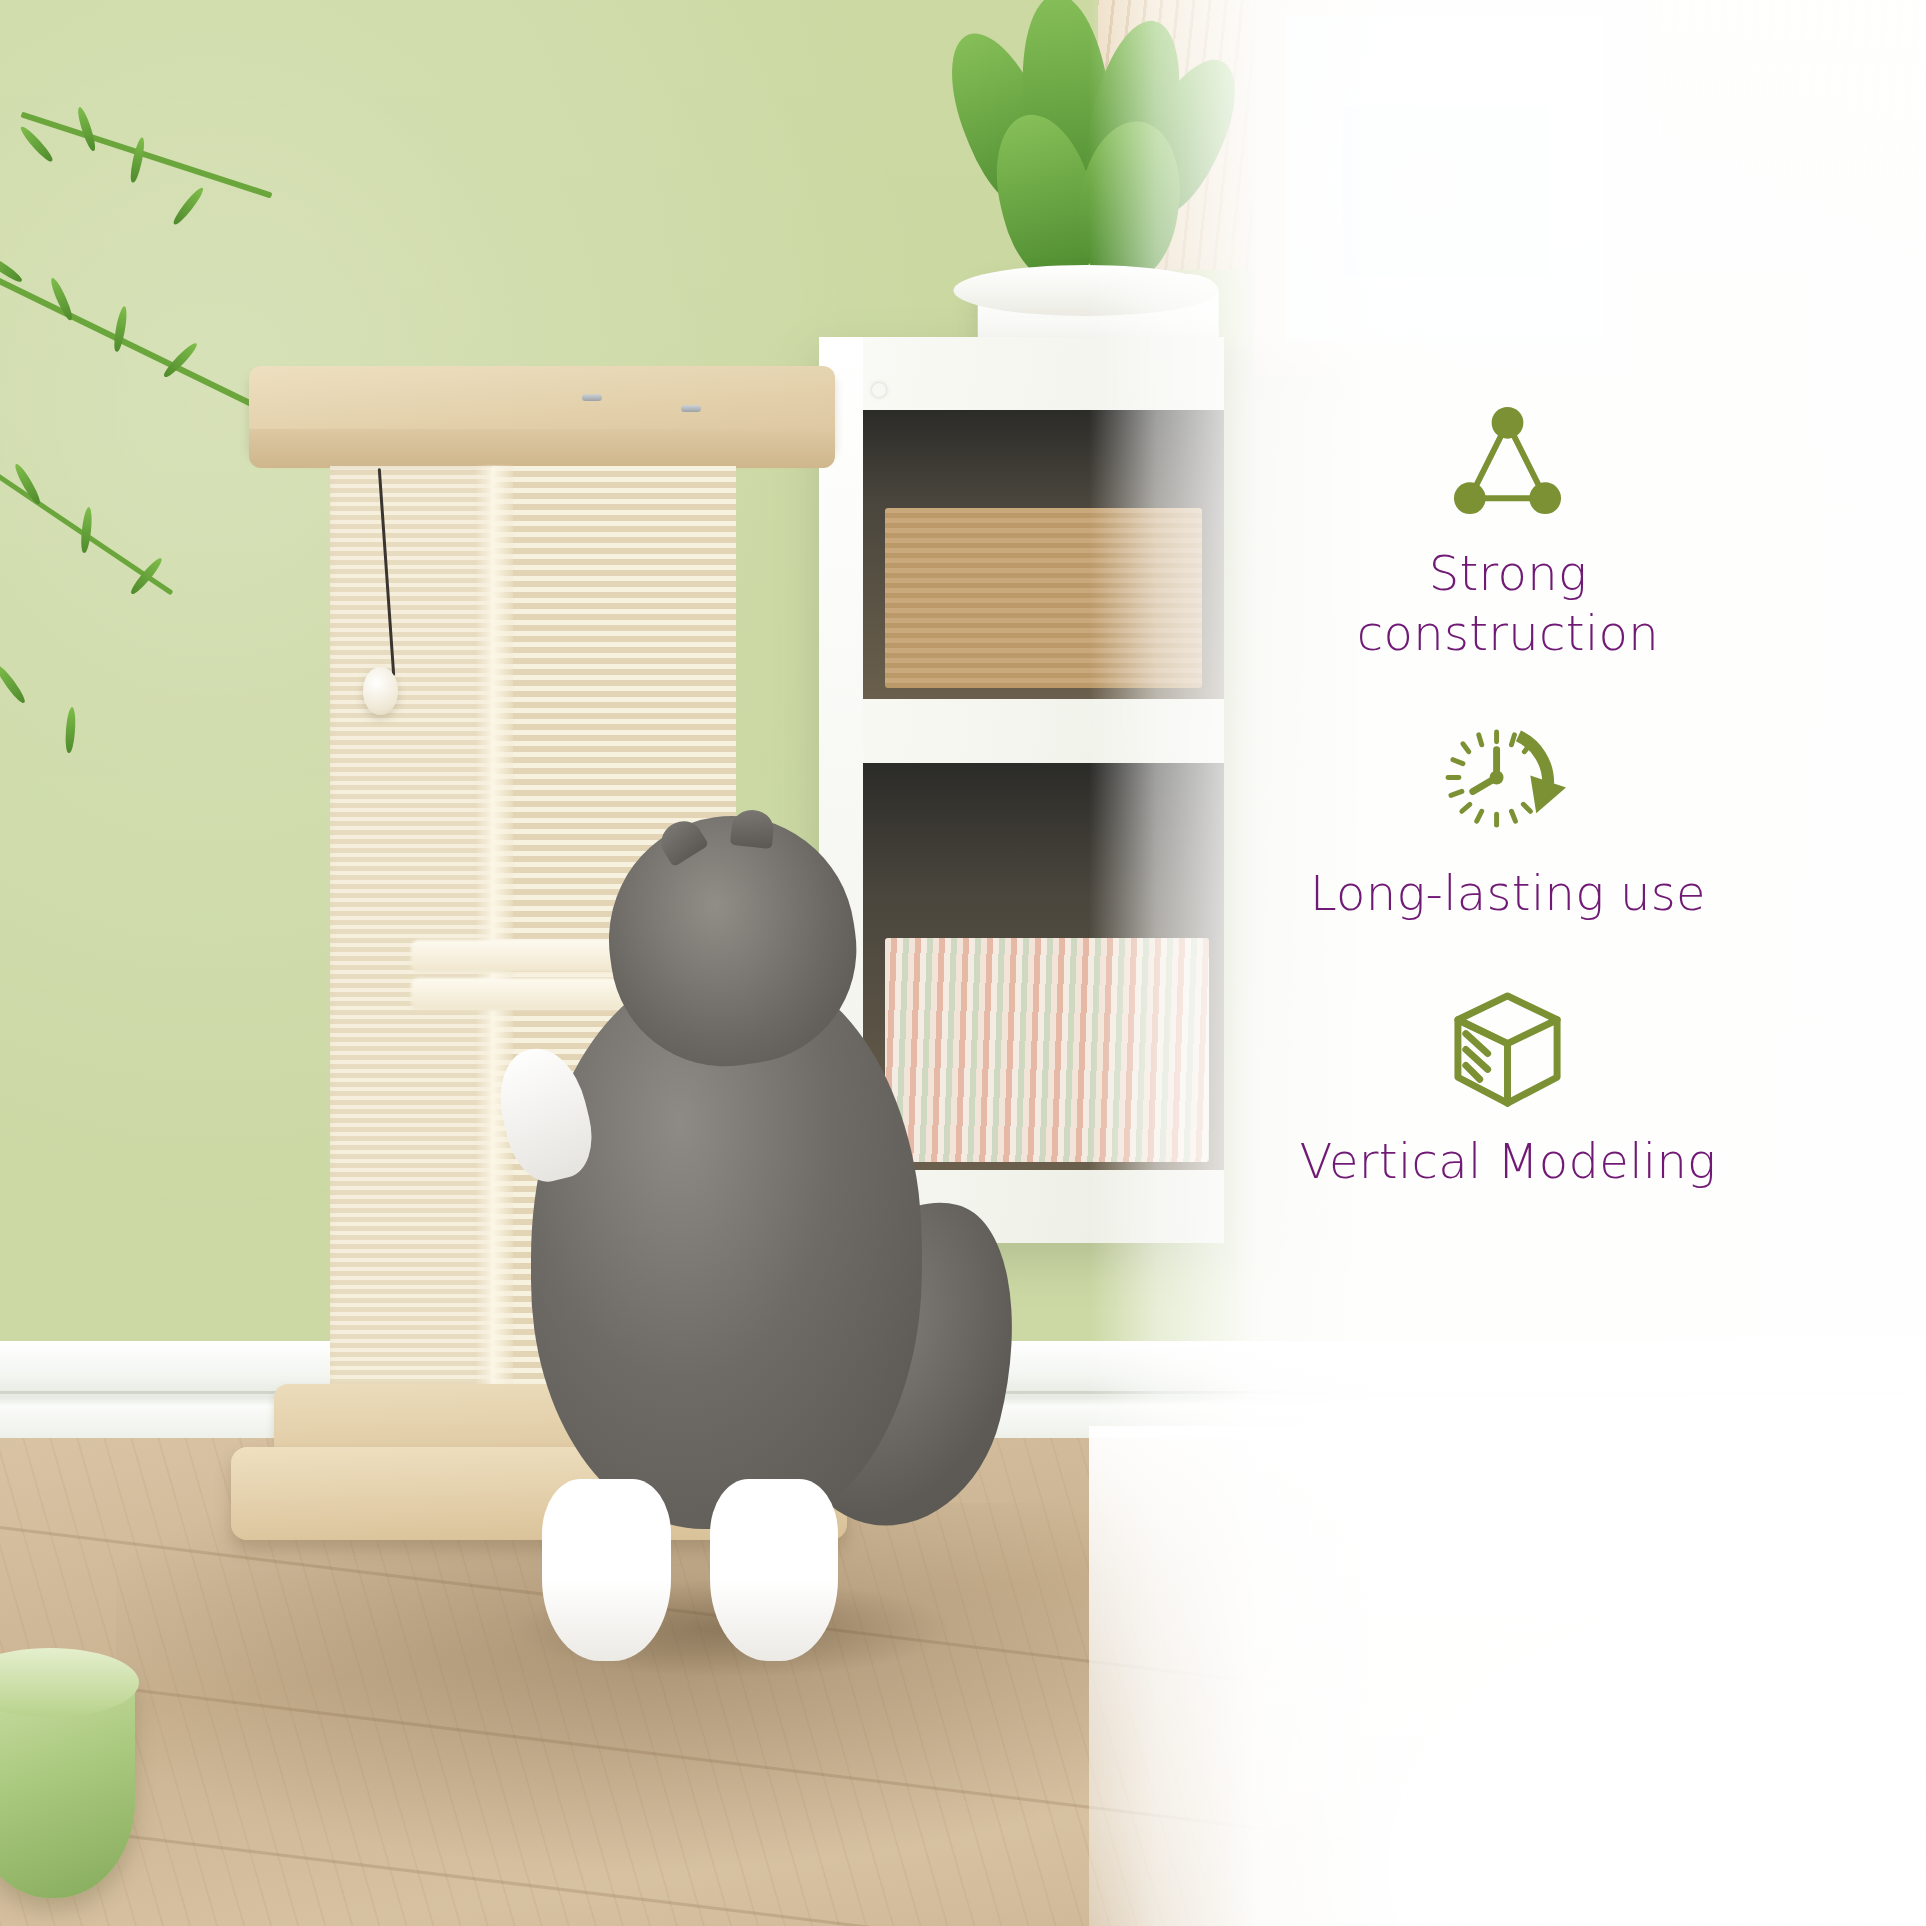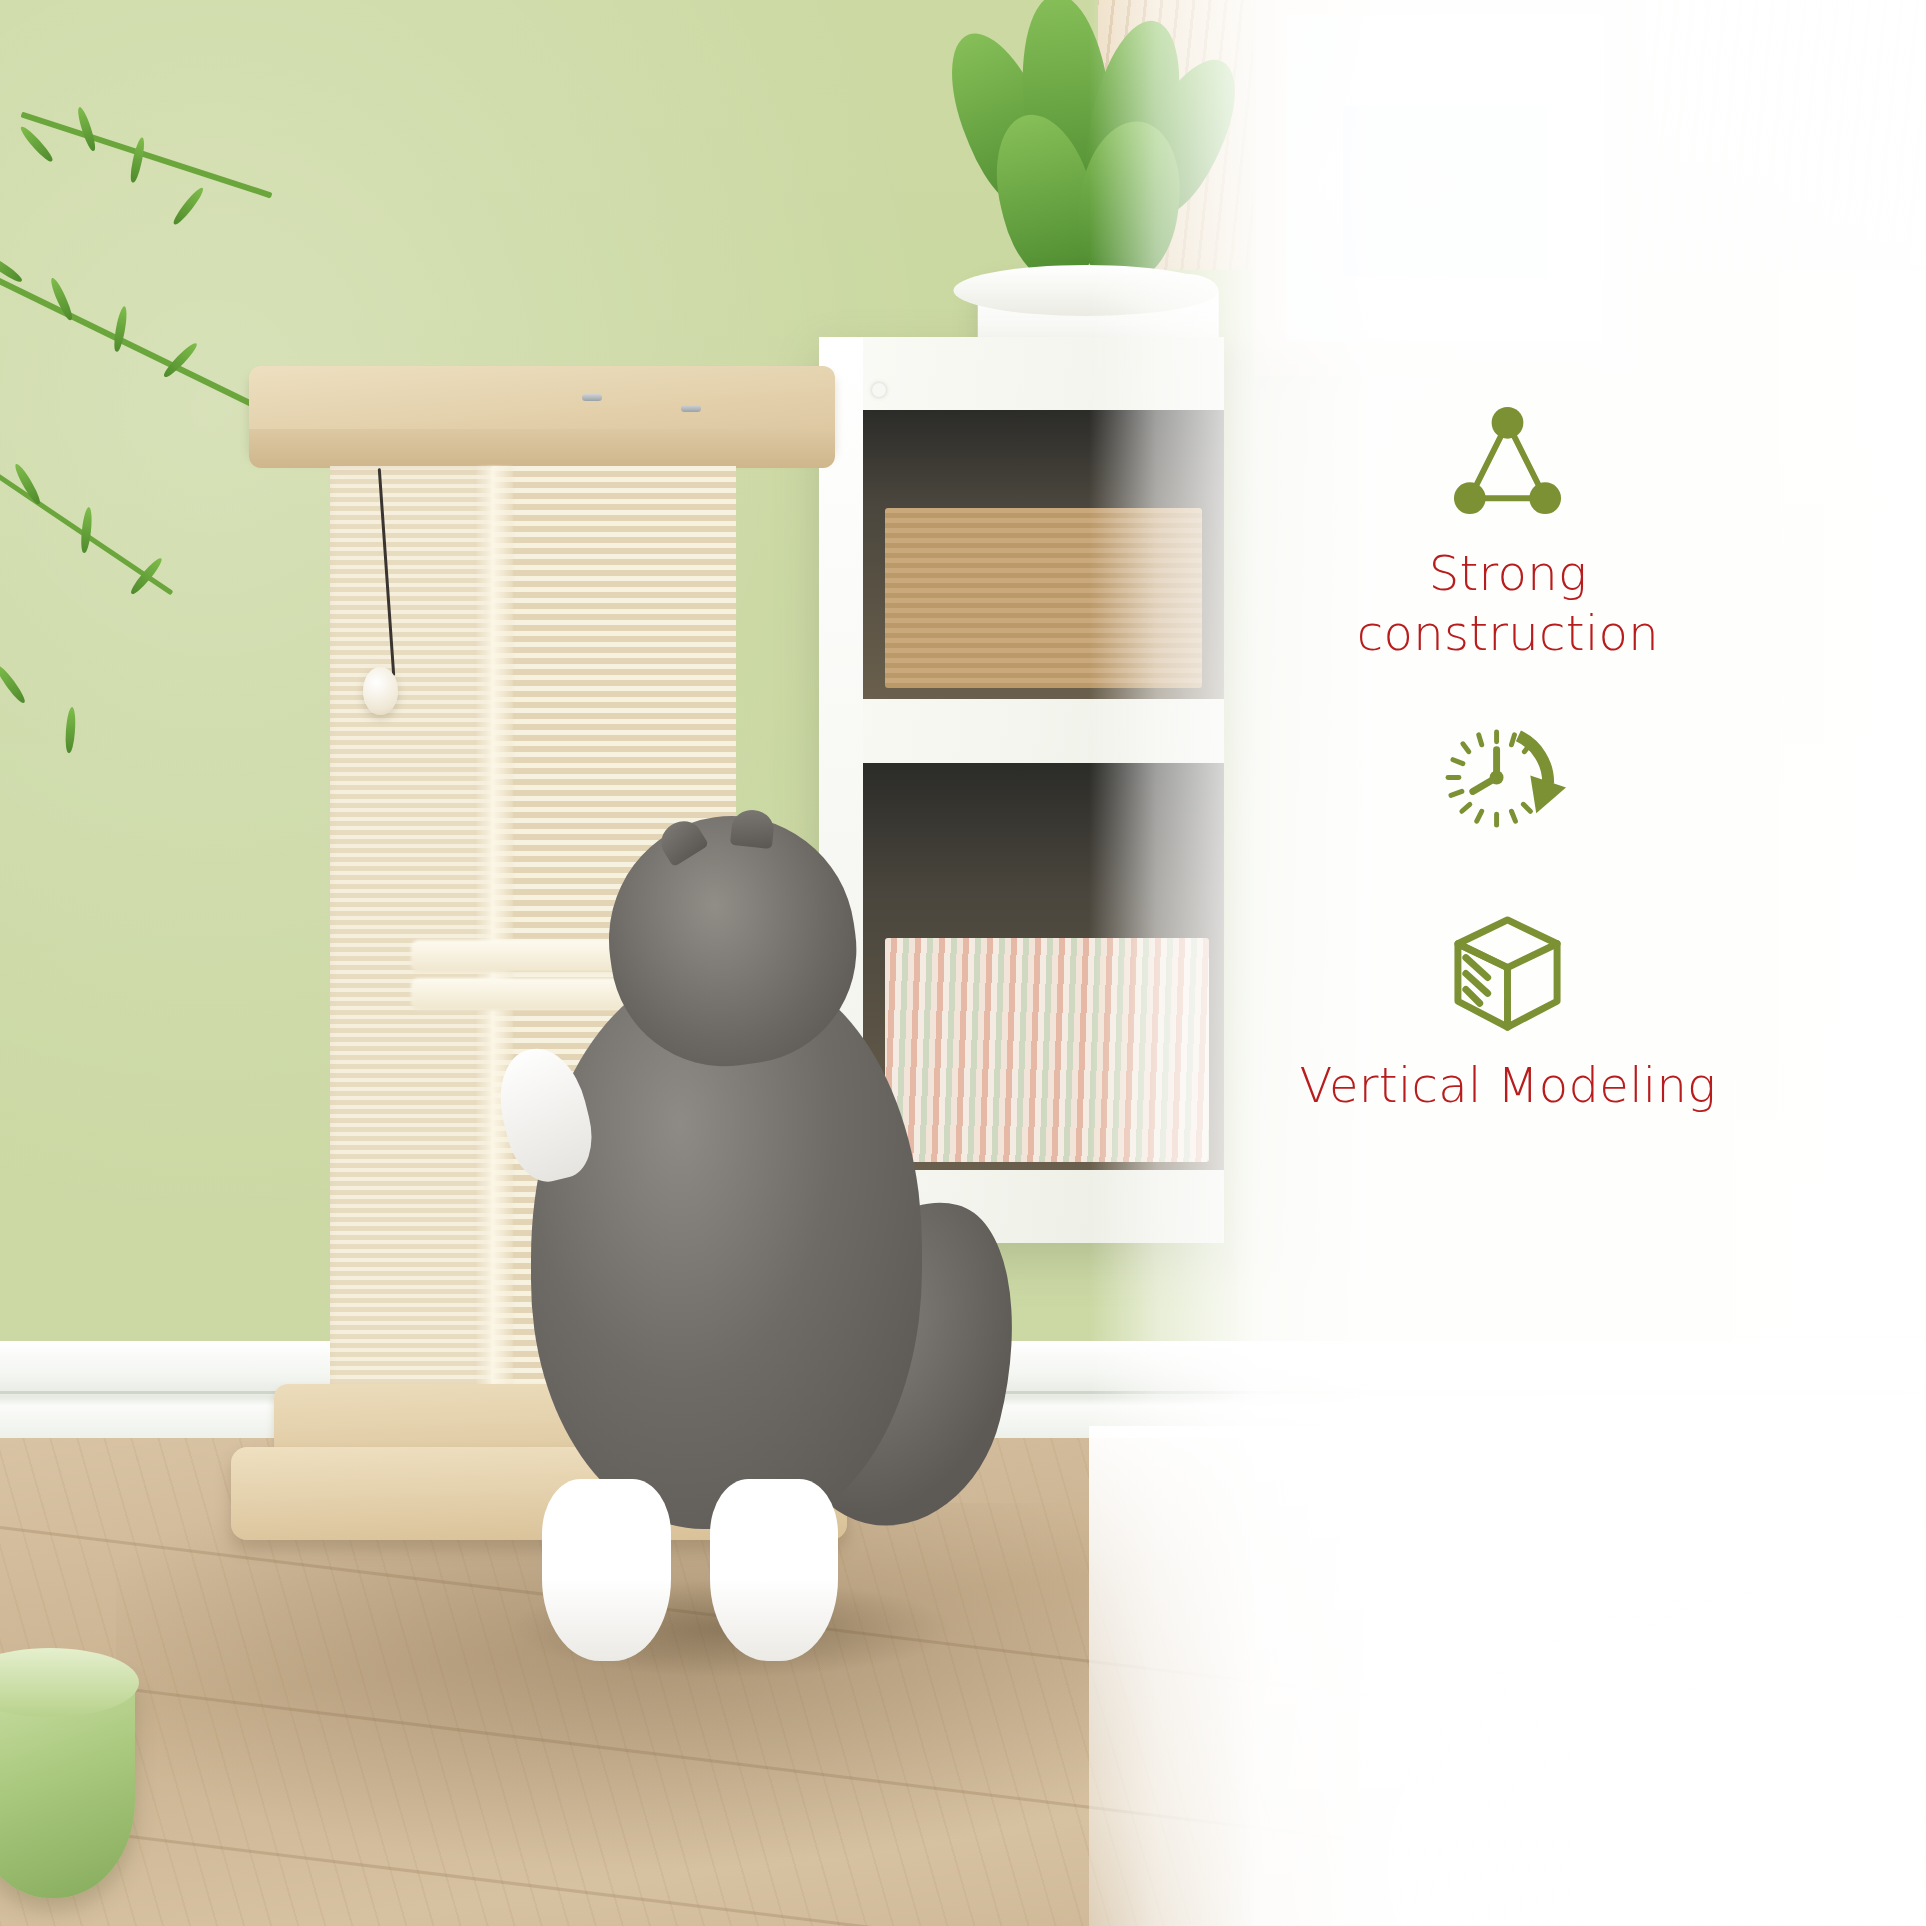--- a/index.html
+++ b/index.html
@@ -317,21 +317,21 @@
   .f3 { margin-top:53px; }
   .f4 { margin-top:61px; }
   .f-icon { display:flex; align-items:center; justify-content:center; height:131px; }
   .f-label {
     margin-top:16px;
     text-align:center;
     font-family:"DejaVu Sans", sans-serif;
     font-weight:300;
     font-size:48px;
     line-height:1.25;
-    color:#b91c1c;
+    color:#701a75;
     letter-spacing:0.3px;
     max-width:515px;
   }
   .f-label.wide { max-width:634px; }
 </style>
 </head>
 <body>
 
 <div id="stage">
 
@@ -476,20 +476,23 @@
               <line x1="86" y1="90" x2="79" y2="83"></line>
             </g>
             <circle cx="52" cy="56" r="7" stroke="none"></circle>
             <line x1="52" y1="56" x2="52" y2="28" stroke-width="7" stroke-linecap="round"></line>
             <line x1="52" y1="56" x2="28" y2="70" stroke-width="7" stroke-linecap="round"></line>
             <path d="M74 14 A52 52 0 0 1 104 62" fill="none" stroke-width="12" stroke-linecap="butt"></path>
             <path d="M86 54 L122 66 L92 92 Z" stroke="none"></path>
           </g>
         </svg>
       </div>
+      <div class="f-label wide">
+        <span>Long-lasting use</span>
+      </div>
     </div>
 
     <div class="feature f4">
       <div class="f-icon">
         <svg width="119" height="123" viewBox="0 0 120 124">
           <g stroke="#7b9133" fill="none" stroke-width="7" stroke-linejoin="round" stroke-linecap="round">
             <path d="M60 8 L110 32 L60 56 L10 32 Z"></path>
             <path d="M10 32 L10 90 L60 116 L60 56 Z"></path>
             <path d="M110 32 L110 90 L60 116"></path>
             <line x1="18" y1="46" x2="40" y2="66"></line>

